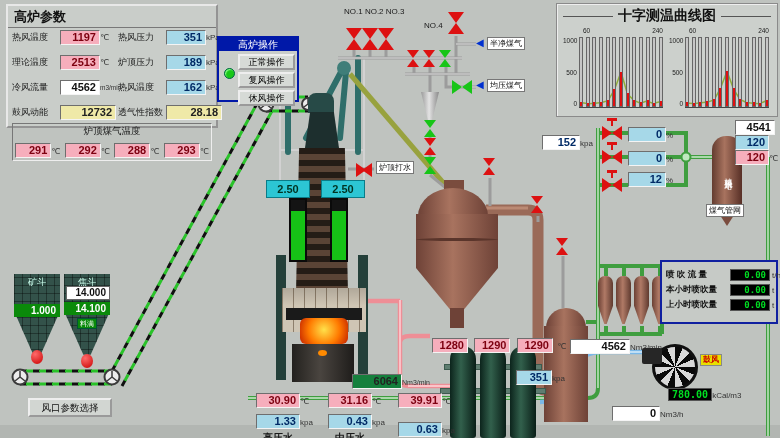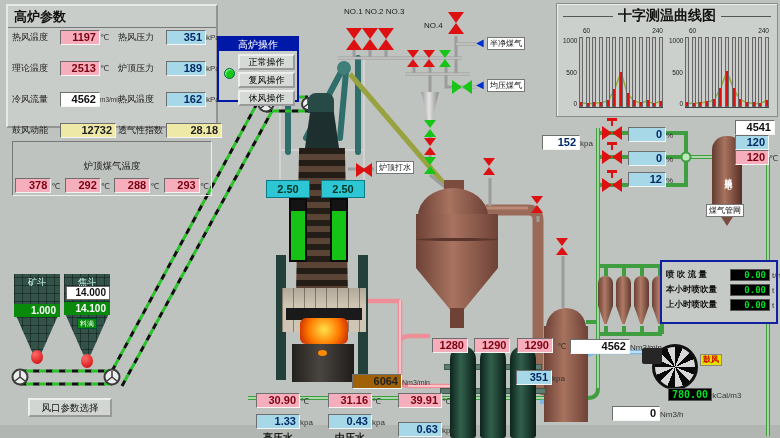--- a/index.html
+++ b/index.html
@@ -13,23 +13,23 @@
   .pink{background:#f6aebc;color:#7d0010;}
   .blue{background:#a6d8e8;color:#002a66;}
   .white{background:#ffffff;color:#111;}
   .yellow{background:#efe9a8;color:#222;}
   .cyanbox{background:#2cc6d4;color:#032;border:1px solid #0a7c88;font-weight:bold;text-align:center;}
   .lcd{background:#000;color:#00dd22;font-family:"DejaVu Sans Mono",monospace;font-weight:bold;
        text-align:right;padding:0 3px;border:1px solid #555;}
   .panel{background:#c9cdc9;border:2px outset #e8e8e8;box-sizing:border-box;}
   .p-title{font-weight:bold;font-size:13px;color:#111;padding:2px 6px 1px;border-bottom:1px solid #787878;}
   .p-grid{display:grid;grid-template-columns:50px 40px 16px 50px 40px 16px;align-items:center;
-          padding:2px 2px 0;row-gap:16px;}
+          padding:2px 2px 0;row-gap:10px;}
   .p-label{font-size:9px;color:#1a1a1a;padding-left:2px;}
-  .subpanel{margin:3px 4px 0;border:1px solid;border-color:#777 #eee #eee #777;text-align:center;padding:18px 0 2px;}
+  .subpanel{margin:3px 4px 0;border:1px solid;border-color:#777 #eee #eee #777;text-align:center;padding:1px 0 2px;}
   .sp-title{font-size:9.5px;color:#1a1a1a;margin-bottom:2px;}
   
   .op{border:2px solid #0018a8;background:#c9cdc9;margin-top:32px;}
   .op-title{background:#0018a8;color:#fff;font-size:10px;text-align:center;line-height:13px;}
   .op-body{display:flex;align-items:flex-start;padding:3px 2px;}
   .led{width:9px;height:9px;border-radius:50%;background:#18c818;border:1px solid #064;margin:14px 3px 0 3px;box-shadow:inset 1px 1px 1px #8f8;}
   .op-btns{display:flex;flex-direction:column;gap:2px;flex:1;}
   .op-btn{font-size:9px;line-height:12px;background:#d6dad6;border:2px outset #eee;text-align:center;cursor:pointer;}
   
   .chart-panel{background:#ccd0cc;border:1px solid #8a8a8a;box-shadow:inset 1px 1px 0 #eee;}
@@ -185,21 +185,21 @@
 
       <span class="p-label">鼓风动能</span>
       <span class="val yellow" style="width:48px">12732</span>
       <span class="unit"></span>
       <span class="p-label">透气性指数</span>
       <span class="val yellow" style="width:48px">28.18</span>
       <span class="unit"></span>
     </div>
     <div class="subpanel">
       <div class="sp-title">炉顶煤气温度</div>
-      <span class="val pink" style="width:28px">378</span><span class="unit">℃</span>
+      <span class="val pink" style="width:28px">291</span><span class="unit">℃</span>
       <span class="val pink" style="width:28px">292</span><span class="unit">℃</span>
       <span class="val pink" style="width:28px">288</span><span class="unit">℃</span>
       <span class="val pink" style="width:28px">293</span><span class="unit">℃</span>
     </div>
   </div>
 
   <div class="abs op" style="left:217px;top:4px;width:78px;height:62px;z-index:3">
     <div class="op-title">高炉操作</div>
     <div class="op-body">
       <span class="led"></span>
@@ -452,21 +452,21 @@
 
   <div class="abs" style="left:570px;top:336px;z-index:3"><span class="val white" style="width:52px">4562</span><span class="unit">Nm3/min</span></div>
   <div class="abs" style="left:652px;top:344px;width:46px;height:44px;z-index:3">
     <div class="fan-snout"></div>
     <div class="fan-wheel"></div>
   </div>
   <div class="abs fan-tag" style="left:700px;top:354px;z-index:3">鼓风</div>
   <div class="abs" style="left:612px;top:403px;z-index:3"><span class="val white" style="width:40px">0</span><span class="unit">Nm3/h</span></div>
   <div class="abs" style="left:668px;top:384px;z-index:3"><span class="lcd" style="width:52px;font-size:10px;line-height:14px">780.00</span><span class="unit">kCal/m3</span></div>
 
-  <div class="abs" style="left:352px;top:371px;z-index:3"><span class="val yellow" style="width:42px;background:#a16207">6064</span><span class="unit" style="font-size:7px">Nm3/min</span></div>
+  <div class="abs" style="left:352px;top:371px;z-index:3"><span class="val yellow" style="width:42px;background:#15803d">6064</span><span class="unit" style="font-size:7px">Nm3/min</span></div>
 
   <div class="abs" style="left:256px;top:390px;width:70px;z-index:3">
     <div><span class="val pink" style="width:36px">30.90</span><span class="unit">℃</span></div>
     <div style="margin-top:3px"><span class="val blue" style="width:36px">1.33</span><span class="unit">kpa</span></div>
     <div class="lab" style="font-size:10px;font-weight:bold;margin-top:2px;text-align:center;width:44px">高压水</div>
   </div>
   <div class="abs" style="left:328px;top:390px;width:70px;z-index:3">
     <div><span class="val pink" style="width:36px">31.16</span><span class="unit">℃</span></div>
     <div style="margin-top:3px"><span class="val blue" style="width:36px">0.43</span><span class="unit">kpa</span></div>
     <div class="lab" style="font-size:10px;font-weight:bold;margin-top:2px;text-align:center;width:44px">中压水</div>

